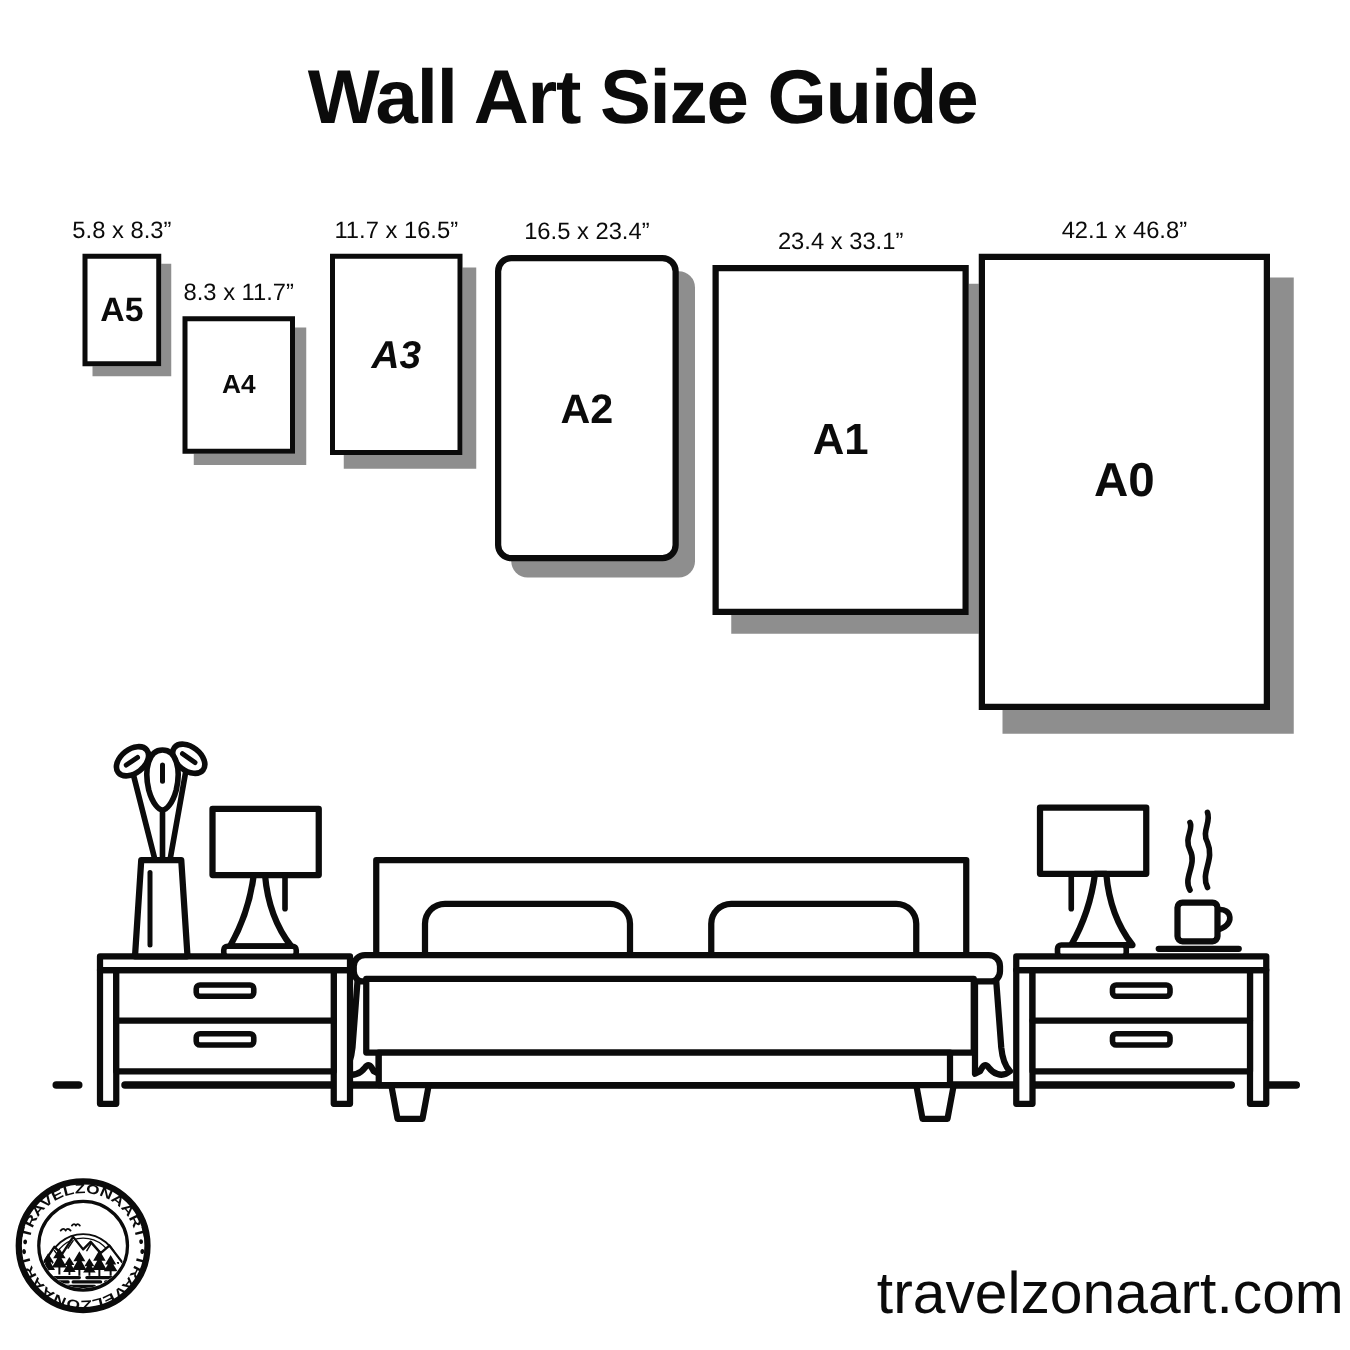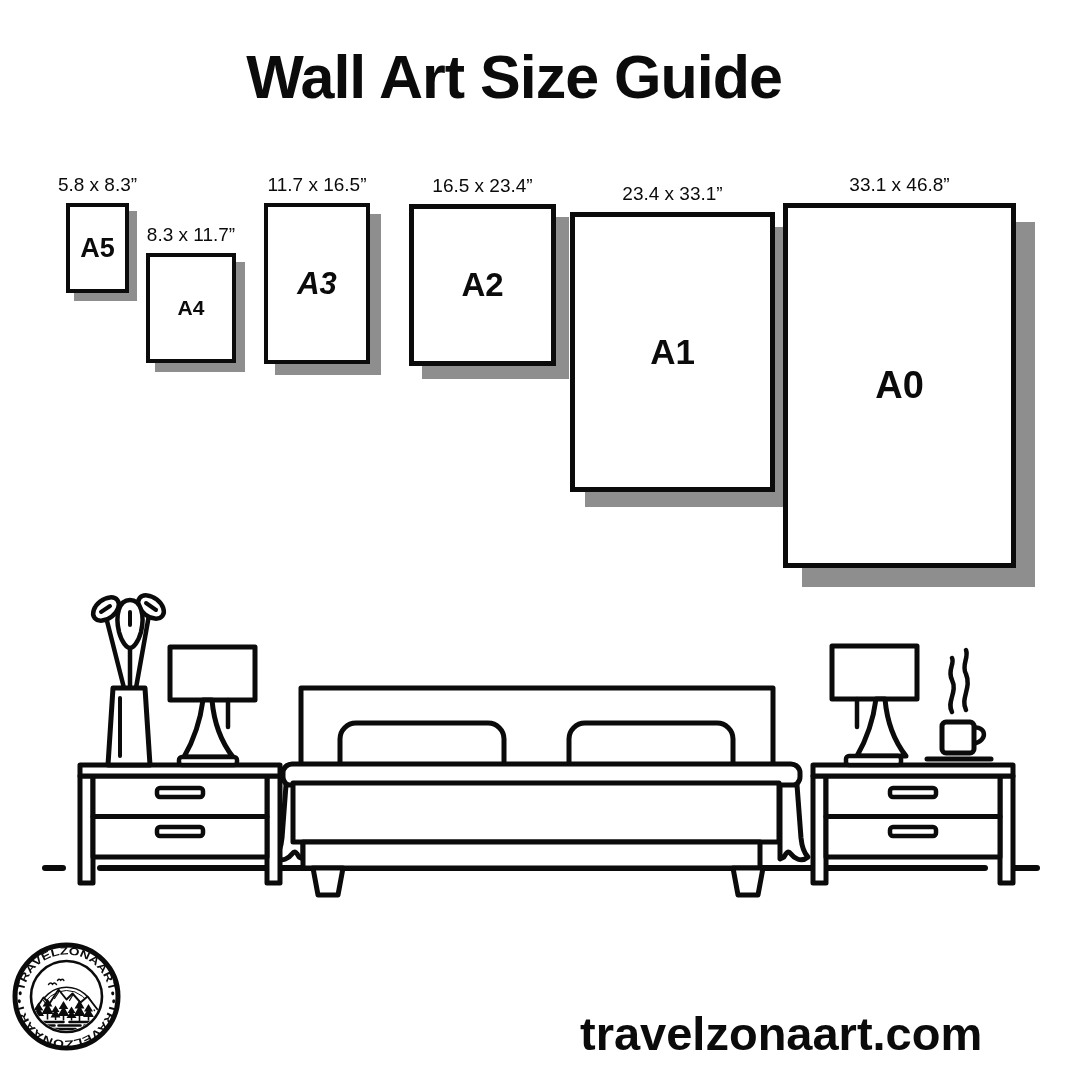--- a/index.html
+++ b/index.html
@@ -41,35 +41,35 @@
     left:50%;transform:translateX(-50%);
     white-space:nowrap;
     font-size:19px;font-weight:400;color:var(--ink);
   }
   .sz-a5{left:66px;top:203px;width:63px;height:90px;}
   .sz-a5 .size-box{box-shadow:8px 8px 0 var(--shadow);font-size:27px;}
   .sz-a4{left:146px;top:205px;width:90px;height:110px;margin-top:48px;}
   .sz-a4 .size-box{box-shadow:9px 9px 0 var(--shadow);font-size:21px;}
   .sz-a3{left:264px;top:203px;width:106px;height:161px;}
   .sz-a3 .size-box{box-shadow:11px 11px 0 var(--shadow);font-size:31px;font-style:italic;}
-  .sz-a2{left:409px;top:204px;width:147px;height:162px;}
-  .sz-a2 .size-box{border-width:5px;box-shadow:13px 13px 0 var(--shadow);font-size:33px;}
+  .sz-a2{left:396px;top:204px;width:147px;height:245px;}
+  .sz-a2 .size-box{border-width:5px;box-shadow:13px 13px 0 var(--shadow);font-size:33px;border-radius:13px;}
   .sz-a1{left:570px;top:188px;width:205px;height:280px;margin-top:24px;}
   .sz-a1 .size-box{border-width:5px;box-shadow:15px 15px 0 var(--shadow);font-size:35px;}
   .sz-a0{left:783px;top:203px;width:233px;height:365px;}
   .sz-a0 .size-box{border-width:5px;box-shadow:19px 19px 0 var(--shadow);font-size:38px;}
   
   .bedroom{position:absolute;left:0;top:580px;width:1080px;height:330px;}
   .bedroom path,.bedroom rect,.bedroom line,.bedroom polygon{vector-effect:none;}
   
   .logo-badge{position:absolute;left:6px;top:936px;width:121px;height:121px;}
   .website{
     position:absolute;left:580px;top:1006px;width:495px;
-    text-align:left;
-    font-size:47px;font-weight:700;letter-spacing:0px;
+    text-align:right;
+    font-size:47px;font-weight:400;letter-spacing:0px;
     color:var(--ink);
     white-space:nowrap;
   }
 </style>
 </head>
 <body>
 
 <div class="page-title">Wall Art Size Guide</div>
 
 <div class="size-item sz-a5">
@@ -96,21 +96,21 @@
       <span>A2</span>
     </div>
 </div>
 <div class="size-item sz-a1">
   <div class="dim-label">23.4 x 33.1”</div>
   <div class="size-box">
       <span>A1</span>
     </div>
 </div>
 <div class="size-item sz-a0">
-  <div class="dim-label">33.1 x 46.8”</div>
+  <div class="dim-label">42.1 x 46.8”</div>
   <div class="size-box">
       <span>A0</span>
     </div>
 </div>
 
 <svg class="bedroom" viewBox="0 0 1080 330" fill="none" stroke="#0b0b0b" stroke-width="5" stroke-linejoin="round" stroke-linecap="round">
 
   <g stroke-width="6">
     <path d="M45,288 H63"></path>
     <path d="M100,288 H985"></path>

